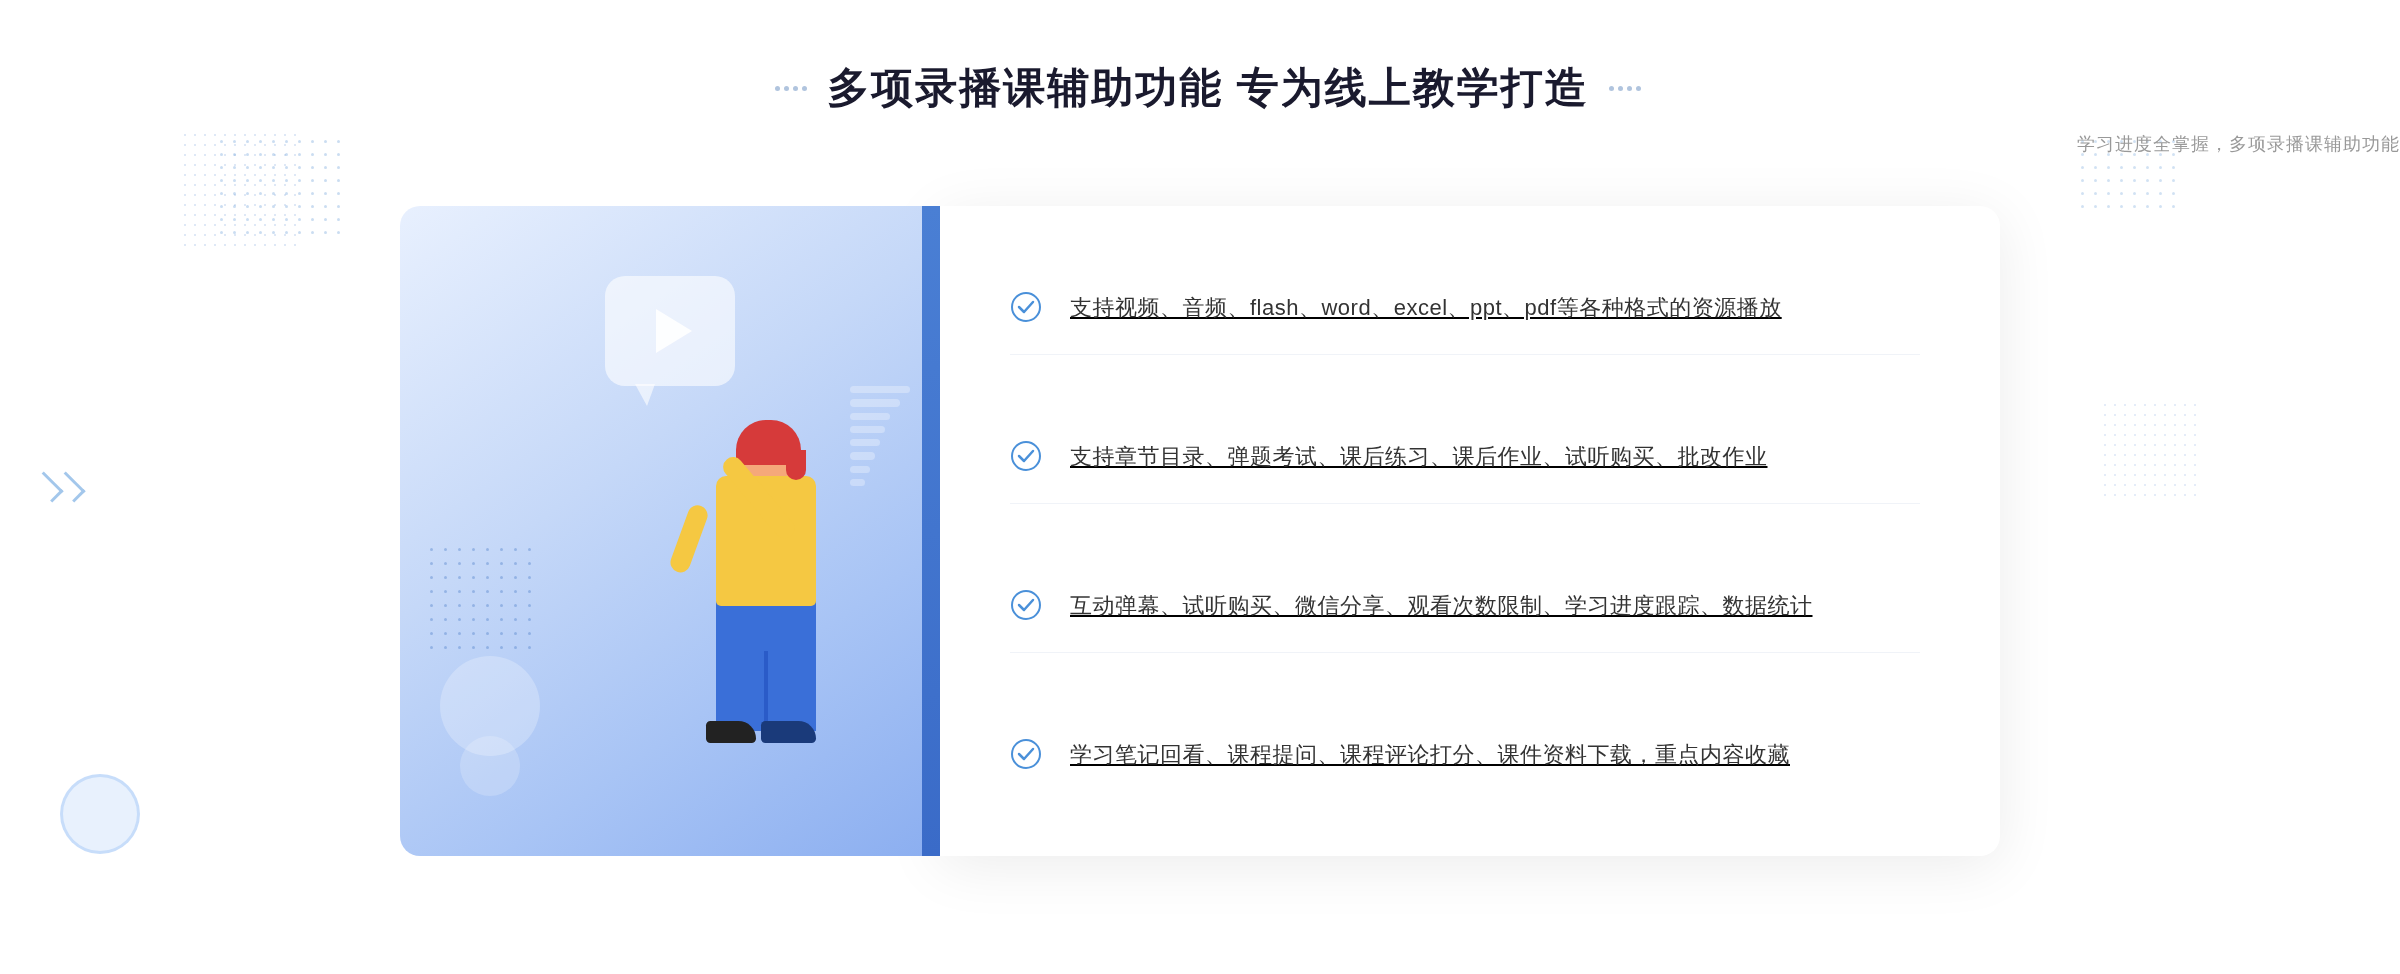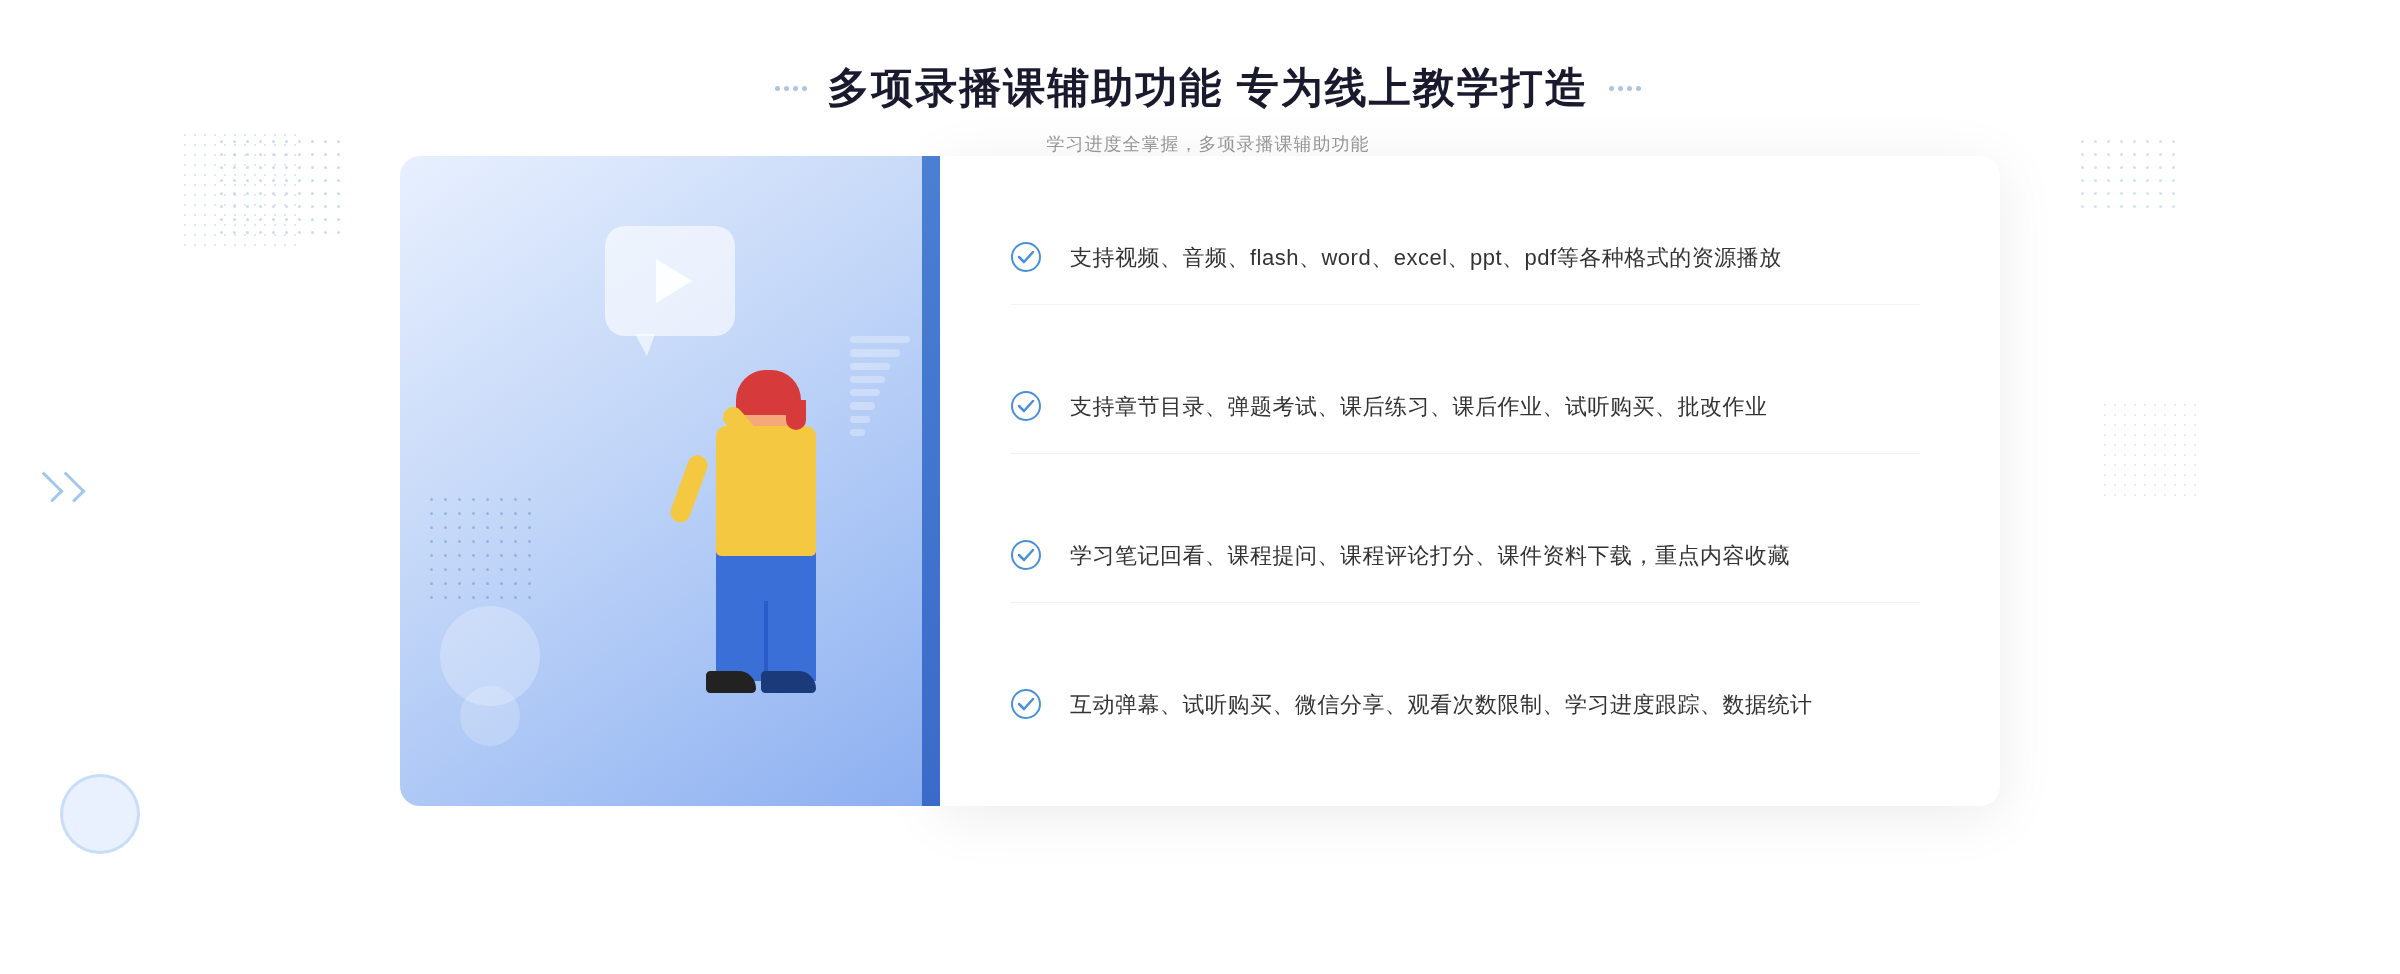--- a/index.html
+++ b/index.html
@@ -36,21 +36,22 @@
       top: 400px;
       right: 200px;
       width: 100px;
       height: 100px;
       background-image: radial-gradient(circle, #c8d8f0 1.5px, transparent 1.5px);
       background-size: 10px 10px;
       opacity: 0.5;
     }
 
     .header-section {
-      text-align: center;
+      text-align: right;
+      margin-bottom: 50px;
       position: relative;
       width: 100%;
       padding-left: 16px;
     }
 
     .header-title-row {
       display: flex;
       align-items: center;
       justify-content: center;
       gap: 20px;
@@ -336,20 +337,21 @@
     
     .content-panel {
       flex: 1;
       background: #ffffff;
       border-radius: 0 20px 20px 0;
       padding: 55px 80px 55px 70px;
       display: flex;
       flex-direction: column;
       justify-content: space-between;
       box-shadow: 0 10px 60px rgba(0,0,0,0.08);
+      text-decoration: underline;
     }
 
     .feature-item {
       display: flex;
       align-items: flex-start;
       gap: 28px;
       padding: 28px 0;
       border-bottom: 1px solid #f0f3f8;
     }
 
@@ -736,27 +738,27 @@
       <span class="feature-text">支持章节目录、弹题考试、课后练习、课后作业、试听购买、批改作业</span>
     </div>
 
     <div class="feature-item">
       <div class="check-icon">
         <svg viewBox="0 0 32 32" fill="none" xmlns="http://www.w3.org/2000/svg">
           <circle cx="16" cy="16" r="14" stroke="#4a90d9" stroke-width="2" fill="none"></circle>
           <polyline points="9,16 14,21 23,11" stroke="#4a90d9" stroke-width="2.5" stroke-linecap="round" stroke-linejoin="round" fill="none"></polyline>
         </svg>
       </div>
-      <span class="feature-text">学习笔记回看、课程提问、课程评论打分、课件资料下载，重点内容收藏</span>
+      <span class="feature-text">互动弹幕、试听购买、微信分享、观看次数限制、学习进度跟踪、数据统计</span>
     </div>
 
     <div class="feature-item">
       <div class="check-icon">
         <svg viewBox="0 0 32 32" fill="none" xmlns="http://www.w3.org/2000/svg">
           <circle cx="16" cy="16" r="14" stroke="#4a90d9" stroke-width="2" fill="none"></circle>
           <polyline points="9,16 14,21 23,11" stroke="#4a90d9" stroke-width="2.5" stroke-linecap="round" stroke-linejoin="round" fill="none"></polyline>
         </svg>
       </div>
-      <span class="feature-text">互动弹幕、试听购买、微信分享、观看次数限制、学习进度跟踪、数据统计</span>
+      <span class="feature-text">学习笔记回看、课程提问、课程评论打分、课件资料下载，重点内容收藏</span>
     </div>
 
   </div>
 </div>
 
 </body></html>

